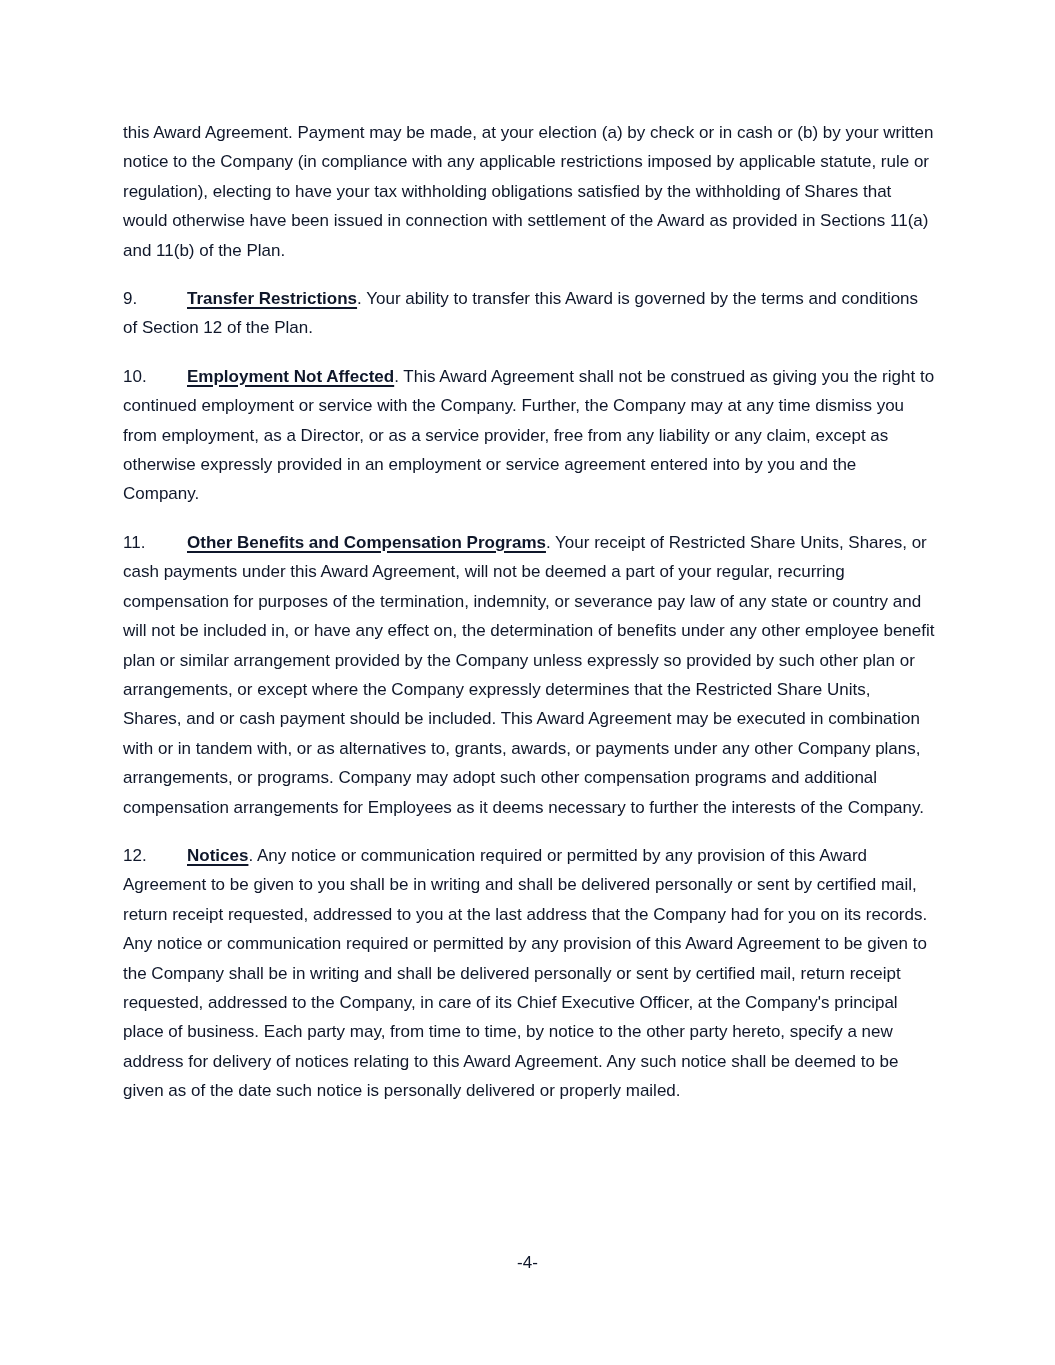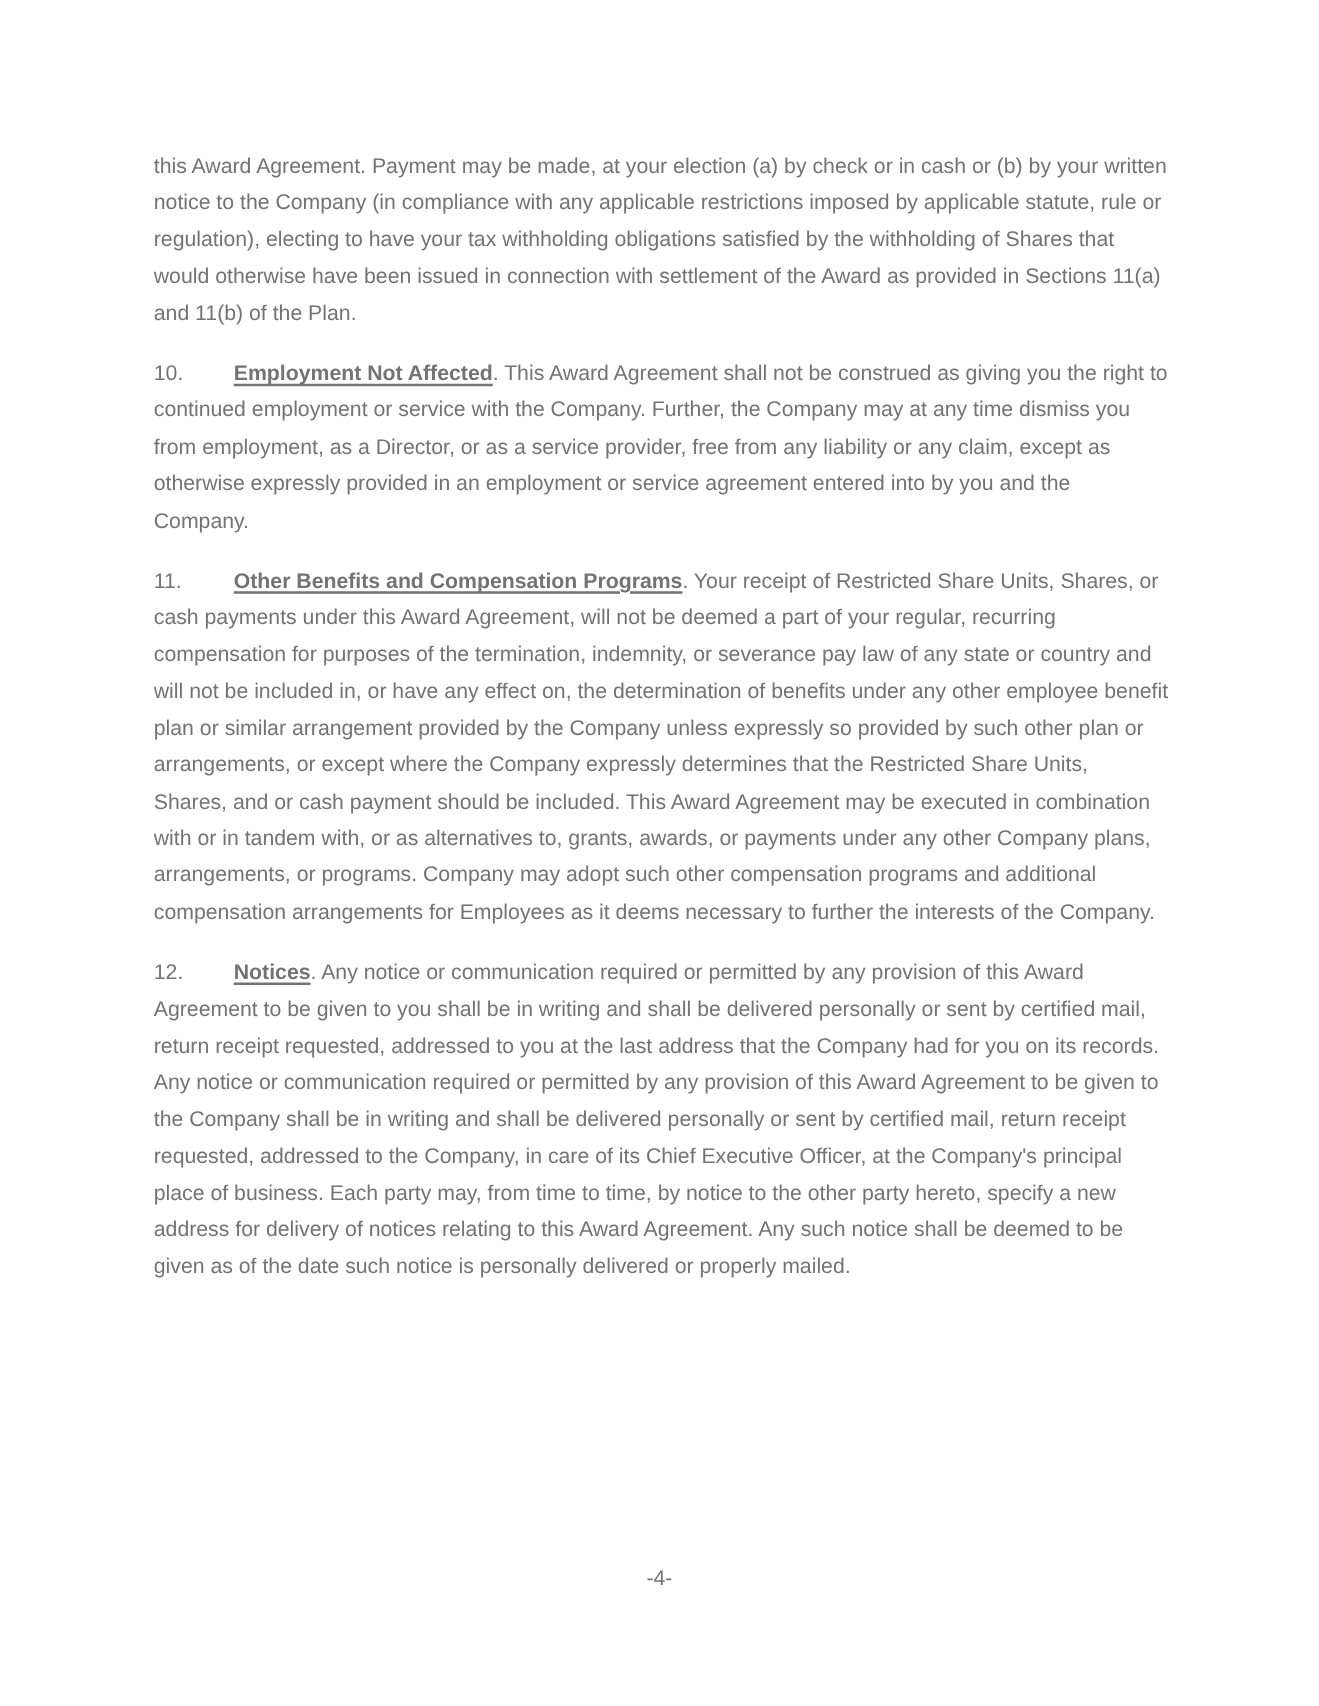--- a/index.html
+++ b/index.html
@@ -6,21 +6,21 @@
     margin: 0;
     padding: 0;
     background: #ffffff;
   }
   .page {
     position: relative;
     width: 1055px;
     height: 1365px;
     background: #ffffff;
     font-family: "Liberation Sans", sans-serif;
-    color: #737373;
+    color: #0f172a;
     overflow: hidden;
   }
   .content {
     position: absolute;
     left: 123px;
     top: 118px;
     width: 812px;
   }
   .para {
     margin: 0 0 19px 0;
@@ -51,20 +51,21 @@
   }
 </style>
 </head>
 <body>
 
 <div class="page">
   <div class="content">
 
     <p class="para"><span>this Award Agreement. Payment may be made, at your election (a) by check or in cash or (b) by your written notice to the Company (in compliance with any applicable restrictions imposed by applicable statute, rule or regulation), electing to have your tax withholding obligations satisfied by the withholding of Shares that would otherwise have been issued in connection with settlement of the Award as provided in Sections 11(a) and 11(b) of the Plan.</span></p>
 
+    <p class="para"><span class="sec-num">9.</span><span class="sec-heading">Transfer Restrictions</span><span>. Your ability to transfer this Award is governed by the terms and conditions of Section 12 of the Plan.</span></p>
 
     <p class="para"><span class="sec-num">10.</span><span class="sec-heading">Employment Not Affected</span><span>. This Award Agreement shall not be construed as giving you the right to continued employment or service with the Company. Further, the Company may at any time dismiss you from employment, as a Director, or as a service provider, free from any liability or any claim, except as otherwise expressly provided in an employment or service agreement entered into by you and the Company.</span></p>
 
     <p class="para"><span class="sec-num">11.</span><span class="sec-heading">Other Benefits and Compensation Programs</span><span>. Your receipt of Restricted Share Units, Shares, or cash payments under this Award Agreement, will not be deemed a part of your regular, recurring compensation for purposes of the termination, indemnity, or severance pay law of any state or country and will not be included in, or have any effect on, the determination of benefits under any other employee benefit plan or similar arrangement provided by the Company unless expressly so provided by such other plan or arrangements, or except where the Company expressly determines that the Restricted Share Units,  Shares, and or cash payment should be included. This Award Agreement may be executed in combination with or in tandem with, or as alternatives to, grants, awards, or payments under any other Company plans, arrangements, or programs. Company may adopt such other compensation programs and additional compensation arrangements for Employees as it deems necessary to further the interests of the Company.</span></p>
 
     <p class="para"><span class="sec-num">12.</span><span class="sec-heading">Notices</span><span>. Any notice or communication required or permitted by any provision of this Award Agreement to be given to you shall be in writing and shall be delivered personally or sent by certified mail, return receipt requested, addressed to you at the last address that the Company had for you on its records. Any notice or communication required or permitted by any provision of this Award Agreement to be given to the Company shall be in writing and shall be delivered personally or sent by certified mail, return receipt requested, addressed to the Company, in care of its Chief Executive Officer, at the Company's principal place of business. Each party may, from time to time, by notice to the other party hereto, specify a new address for delivery of notices relating to this Award Agreement. Any such notice shall be deemed to be given as of the date such notice is personally delivered or properly mailed.</span></p>
 
   </div>
 
   <div class="footer"><span>-4-</span></div>

